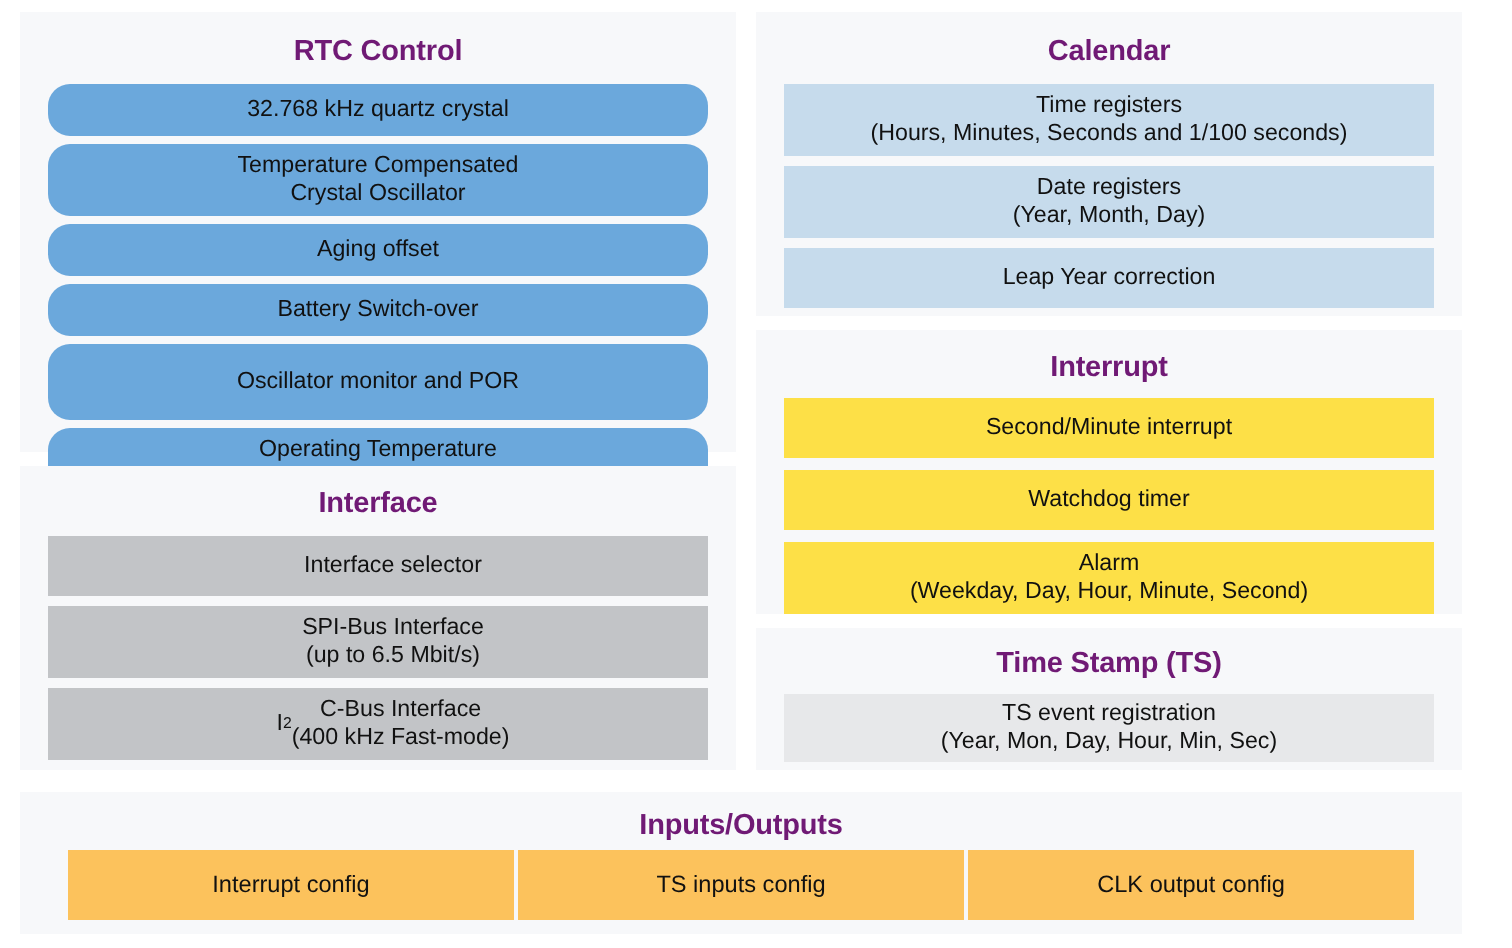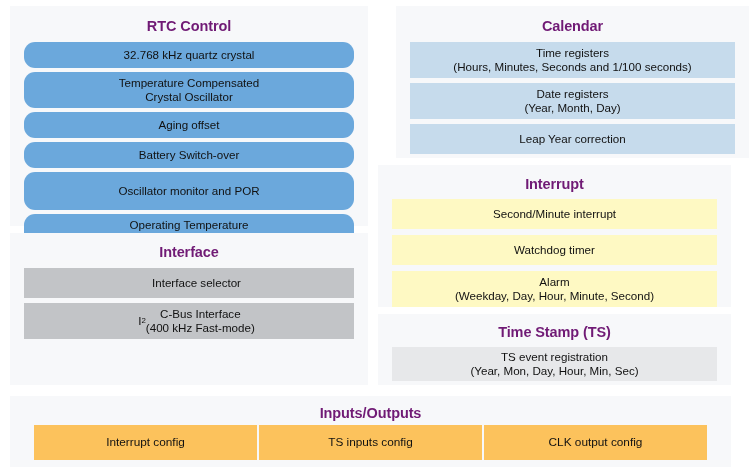--- a/index.html
+++ b/index.html
@@ -41,38 +41,38 @@
     text-align: center;
     color: #111111;
     font-size: 11.6px;
     line-height: 1.22;
     padding: 2px 6px;
     white-space: pre-line;
   }
   .bar-blue   { background: #6ba8dc; border-radius: 11px; }
   .bar-gray   { background: #c2c4c7; padding-left: 21px; }
   .bar-ltblue { background: #c6dbec; }
-  .bar-ltorange { background: #fef9c3; }
+  .bar-ltorange { background: #fde047; }
   .bar-tsgray { background: #e7e8ea; }
   .bar-orange { background: #fcc25c; }
 
   
   #panel-rtc { left: 10px; top: 6px; width: 358px; height: 220px; }
   #panel-rtc .panel-title { position: absolute; left: 0; right: 0; top: 13px; }
   #panel-rtc .bars { top: 36px; }
   #panel-rtc .bar { margin-bottom: 4px; }
 
   
   #panel-interface { left: 10px; top: 233px; width: 358px; height: 152px; }
   #panel-interface .panel-title { position: absolute; left: 0; right: 0; top: 12px; }
   #panel-interface .bars { top: 35px; }
   #panel-interface .bar { margin-bottom: 5px; }
 
   
-  #panel-calendar { left: 396px; top: 6px; width: 353px; height: 152px; }
+  #panel-calendar { left: 378px; top: 6px; width: 353px; height: 152px; }
   #panel-calendar .panel-title { position: absolute; left: 0; right: 0; top: 13px; }
   #panel-calendar .bars { top: 36px; }
   #panel-calendar .bar { margin-bottom: 5px; }
 
   
   #panel-interrupt { left: 378px; top: 165px; width: 353px; height: 142px; }
   #panel-interrupt .panel-title { position: absolute; left: 0; right: 0; top: 12px; }
   #panel-interrupt .bars { top: 34px; }
   #panel-interrupt .bar { margin-bottom: 6px; }
 
@@ -116,20 +116,22 @@
       <div class="bar bar-blue" style="height:38px">Oscillator monitor and POR</div>
       <div class="bar bar-blue" style="height:36px">Operating Temperature
 (-40 °C up to +85 °C)</div>
     </div>
   </div>
 
   <div class="panel" id="panel-interface">
     <div class="panel-title">Interface</div>
     <div class="bars">
       <div class="bar bar-gray" style="height:30px">Interface selector</div>
+      <div class="bar bar-gray" style="height:36px">SPI-Bus Interface
+(up to 6.5 Mbit/s)</div>
       <div class="bar bar-gray" style="height:36px">I<sup>2</sup>C-Bus Interface<br>(400 kHz Fast-mode)</div>
     </div>
   </div>
 
   <div class="panel" id="panel-calendar">
     <div class="panel-title">Calendar</div>
     <div class="bars">
       <div class="bar bar-ltblue" style="height:36px">Time registers
 (Hours, Minutes, Seconds and 1/100 seconds)</div>
       <div class="bar bar-ltblue" style="height:36px">Date registers

